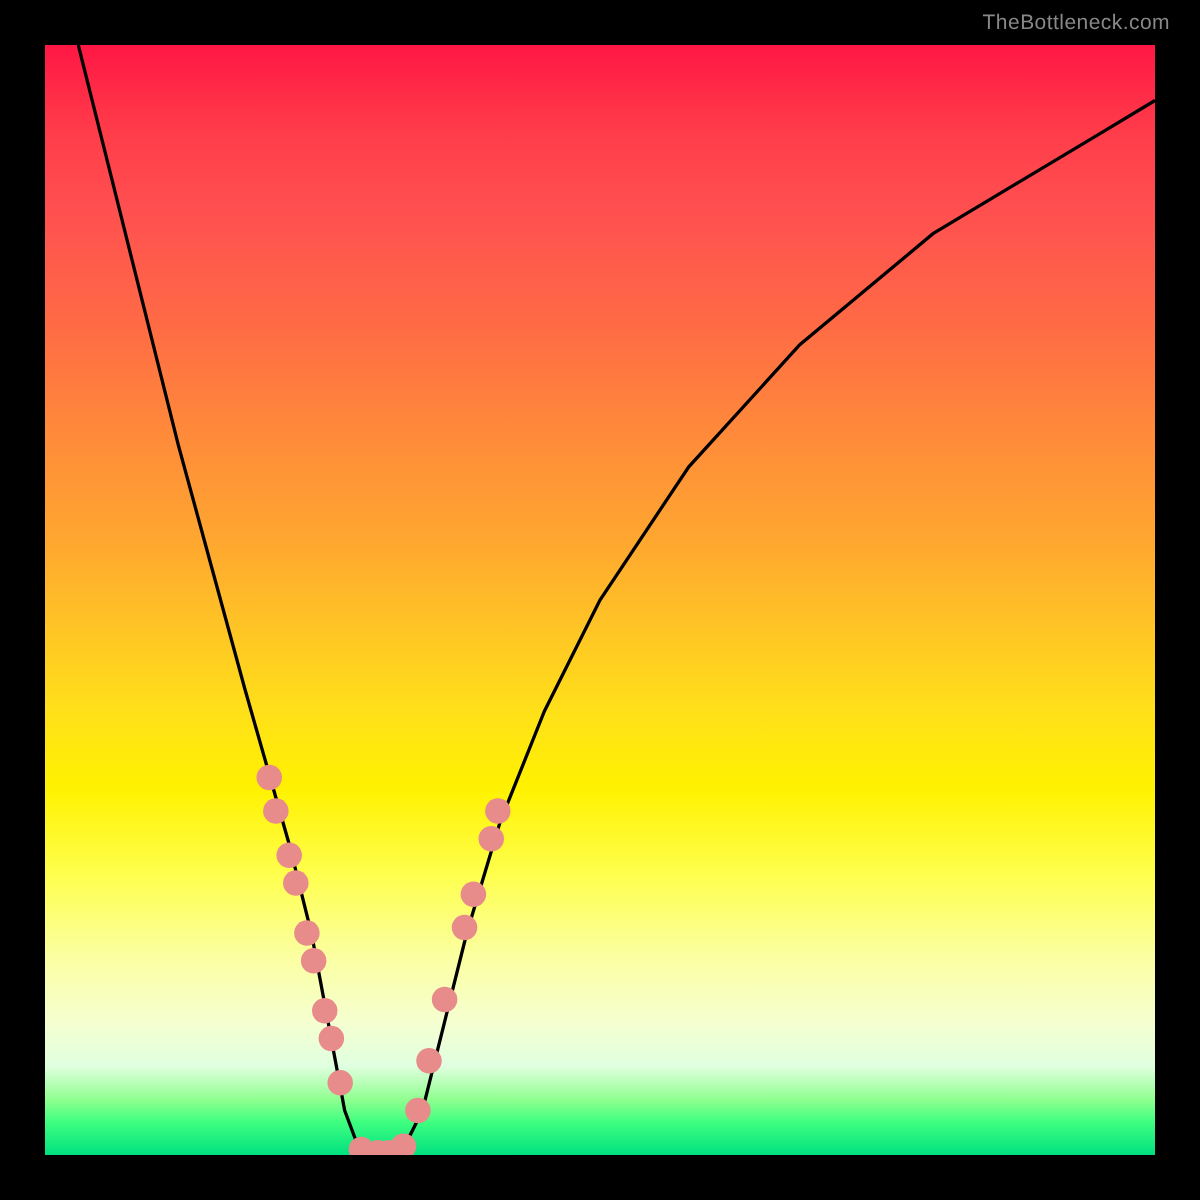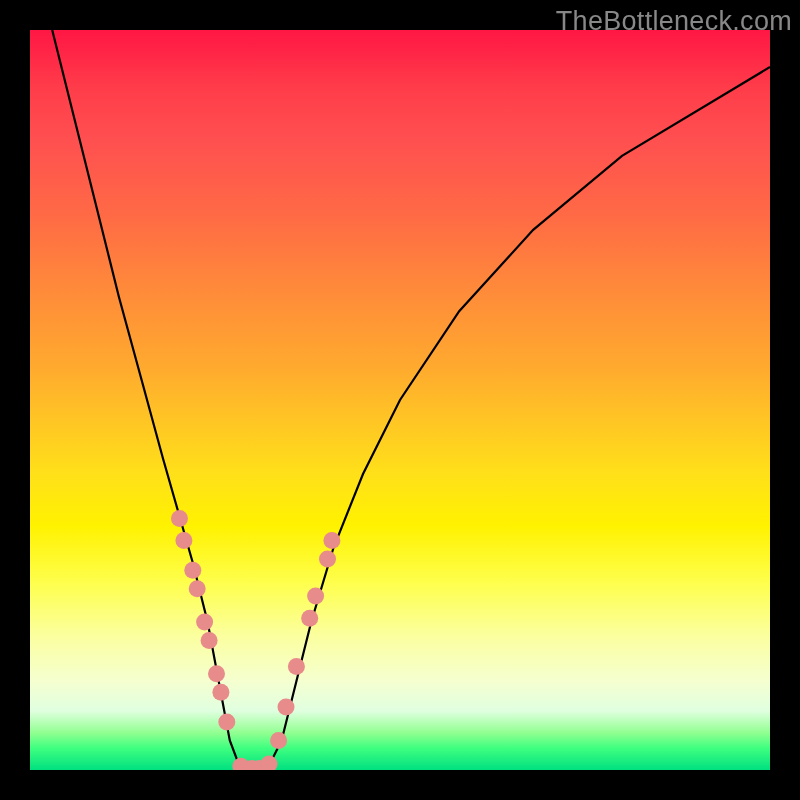--- a/index.html
+++ b/index.html
@@ -25,23 +25,23 @@
       #fbffa0 82%,
       #f5ffd0 88%,
       #e0ffe0 92%,
       #90ff90 95%,
       #40ff80 97%,
       #00e080 100%);
   }
   .watermark {
     position: absolute;
     top: 6px;
-    right: 8px;
+    right: 20px;
     color: #888;
-    font-size: 27px;
+    font-size: 14px;
     font-weight: 500;
     letter-spacing: 0.3px;
     z-index: 10;
   }
   svg.curves {
     position: absolute;
     left: 30px;
     top: 30px;
     width: 740px;
     height: 740px;

